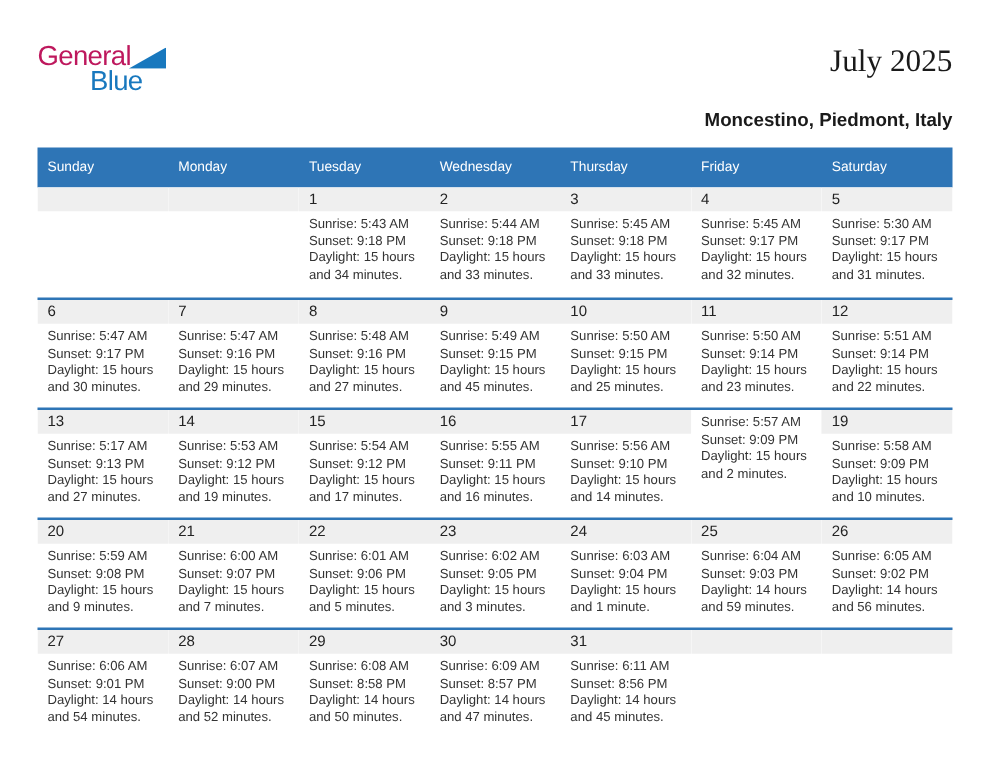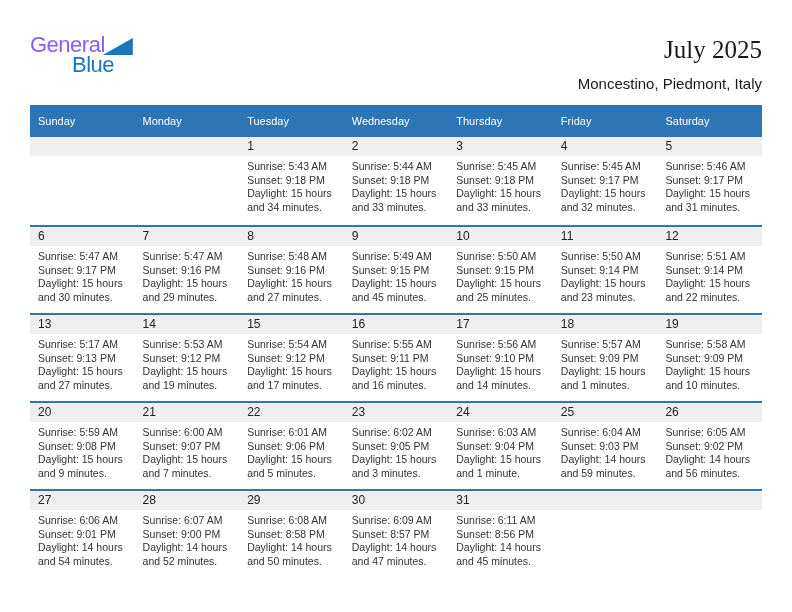--- a/index.html
+++ b/index.html
@@ -15,30 +15,30 @@
   body{
     width:792px;height:612px;overflow:hidden;
     font-family:"Liberation Sans", sans-serif;
   }
   .page{position:relative;width:792px;height:612px;background:#fff;}
 
   
   .top{display:flex;justify-content:space-between;align-items:flex-start;padding:34px 30px 0 30px;}
   .logo{line-height:1;}
   .logo-top{display:flex;align-items:flex-end;}
-  .logo-general{font-size:22px;color:#8b5cf6;letter-spacing:-0.5px;}
+  .logo-general{font-size:22px;color:#be185d;letter-spacing:-0.5px;}
   .logo-triangle{
     display:inline-block;width:30px;height:17px;margin-left:-2px;margin-bottom:1px;
     background:var(--accent);
     clip-path:polygon(100% 0, 100% 100%, 0 100%);
   }
   .logo-blue{font-size:22px;color:var(--accent);letter-spacing:-0.5px;padding-left:42px;margin-top:-2px;}
   .titles{text-align:right;padding-top:2px;}
   .title{font-size:25px;color:var(--ink);font-weight:400;font-family:Liberation Serif, serif;}
-  .location{font-size:15px;color:var(--ink);margin-top:11px;}
+  .location{font-size:15px;color:var(--ink);margin-top:24px;font-weight:bold;}
 
   
   .calendar{margin:13px 30px 0 30px;}
   .weekday-row{
     display:grid;grid-template-columns:repeat(7,1fr);
     background:var(--header-bg);height:32px;align-items:center;
   }
   .weekday{color:#ffffff;font-size:11px;padding-left:8px;white-space:nowrap;overflow:hidden;}
   .week-row{display:grid;grid-template-columns:repeat(7,1fr);min-height:88px;background:#fff;}
   .week-row + .week-row{border-top:2px solid var(--separator);}
@@ -121,21 +121,21 @@
             <div class="details">
               <div class="line">Sunrise: 5:45 AM</div>
               <div class="line">Sunset: 9:17 PM</div>
               <div class="line">Daylight: 15 hours</div>
               <div class="line">and 32 minutes.</div>
             </div>
           </div>
           <div class="cell">
             <div class="day-num">5</div>
             <div class="details">
-              <div class="line">Sunrise: 5:46 AM</div>
+              <div class="line">Sunrise: 5:30 AM</div>
               <div class="line">Sunset: 9:17 PM</div>
               <div class="line">Daylight: 15 hours</div>
               <div class="line">and 31 minutes.</div>
             </div>
           </div>
         </div>
         <div class="week-row">
           <div class="cell">
             <div class="day-num">6</div>
             <div class="details">
@@ -240,26 +240,25 @@
           <div class="cell">
             <div class="day-num">17</div>
             <div class="details">
               <div class="line">Sunrise: 5:56 AM</div>
               <div class="line">Sunset: 9:10 PM</div>
               <div class="line">Daylight: 15 hours</div>
               <div class="line">and 14 minutes.</div>
             </div>
           </div>
           <div class="cell">
-            <div class="day-num">18</div>
             <div class="details">
               <div class="line">Sunrise: 5:57 AM</div>
               <div class="line">Sunset: 9:09 PM</div>
               <div class="line">Daylight: 15 hours</div>
-              <div class="line">and 1 minutes.</div>
+              <div class="line">and 2 minutes.</div>
             </div>
           </div>
           <div class="cell">
             <div class="day-num">19</div>
             <div class="details">
               <div class="line">Sunrise: 5:58 AM</div>
               <div class="line">Sunset: 9:09 PM</div>
               <div class="line">Daylight: 15 hours</div>
               <div class="line">and 10 minutes.</div>
             </div>

